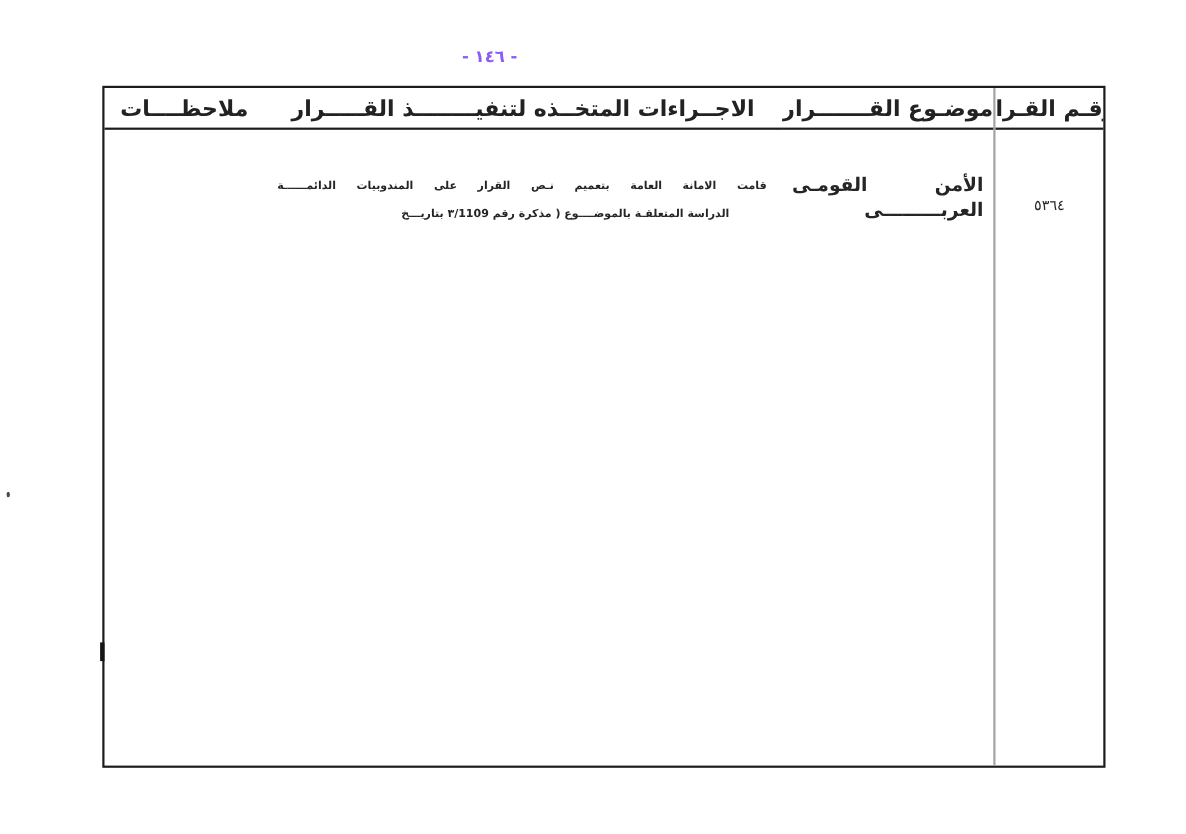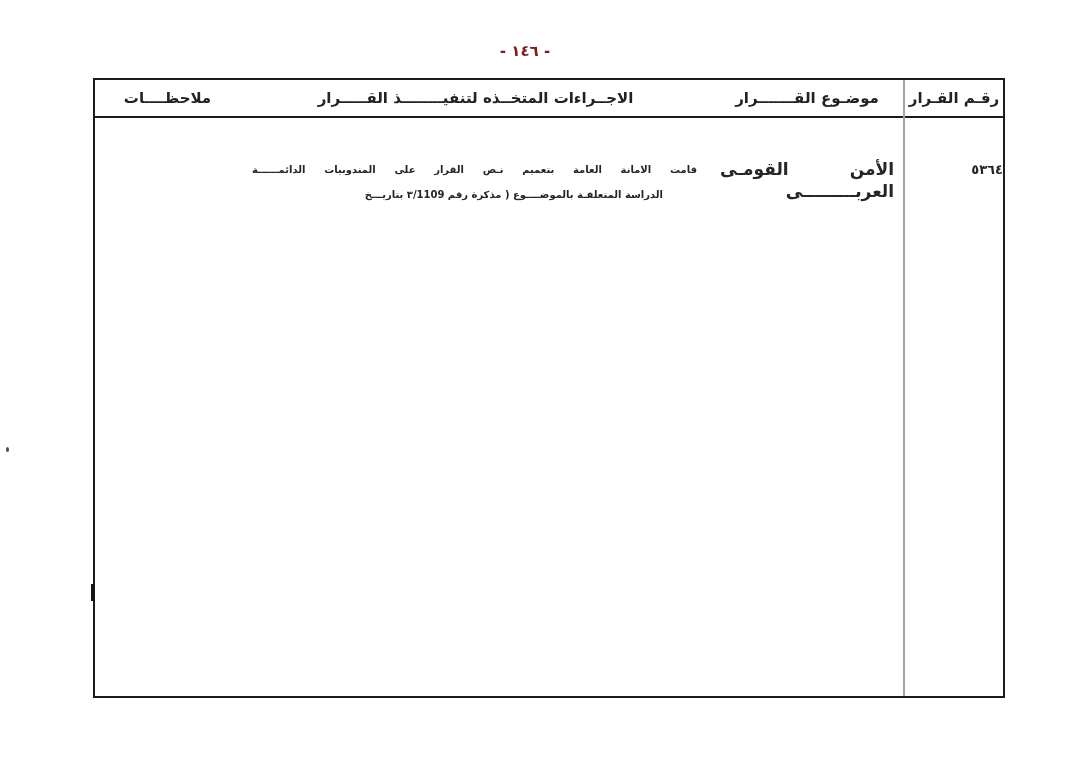--- a/index.html
+++ b/index.html
@@ -13,25 +13,25 @@
     height: 758px;
     overflow: hidden;
     font-family: "DejaVu Sans", sans-serif;
     color: #252525;
   }
   .page-number {
     position: absolute;
     top: 42px;
     left: 420px;
     width: 210px;
-    text-align: center;
+    text-align: left;
     font-size: 15px;
     font-weight: bold;
     letter-spacing: 2px;
-    color: #7f1d1d;
+    color: #8b5cf6;
     direction: rtl;
   }
   .decisions-table {
     position: absolute;
     top: 78px;
     left: 93px;
     width: 912px;
     height: 620px;
     box-sizing: border-box;
     border: 2px solid #1c1c1c;
@@ -51,34 +51,36 @@
   .col-subject  { width: 192px; border-left: 2px solid #1c1c1c; justify-content: center; }
   .col-procedures { width: 471px; border-left: 2px solid #1c1c1c; }
   .col-notes    { flex: 1; }
   .t-header {
     height: 36px;
     border-bottom: 2px solid #1c1c1c;
     display: flex;
     align-items: center;
     justify-content: center;
     font-weight: bold;
-    font-size: 15px;
+    font-size: 20px;
     color: #222222;
     white-space: nowrap;
     overflow: hidden;
   }
   .t-body {
     flex: 1;
     box-sizing: border-box;
   }
   .cell-number {
     padding-top: 44px;
+    text-align: center;
     font-size: 13px;
-    font-weight: 700;
+    font-weight: 400;
     letter-spacing: 1px;
+    margin-top: 18px;
   }
   .cell-subject {
     padding: 40px 9px 0 9px;
     font-size: 17px;
     font-weight: 600;
     text-align: justify;
     text-align-last: justify;
     line-height: 22px;
   }
   .cell-procedures {

